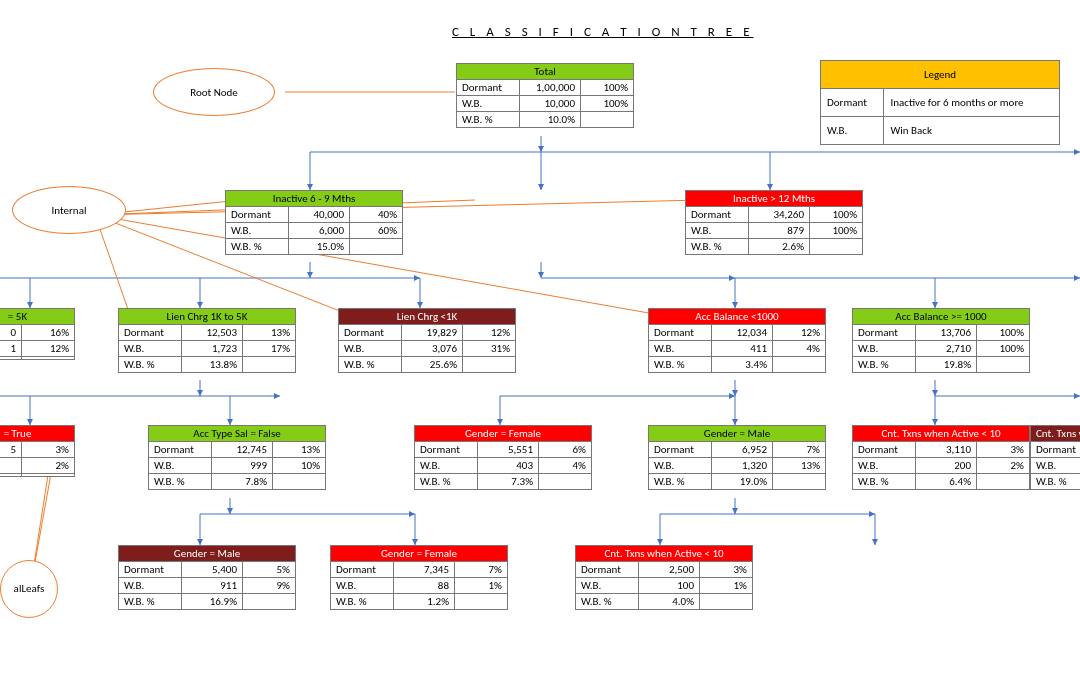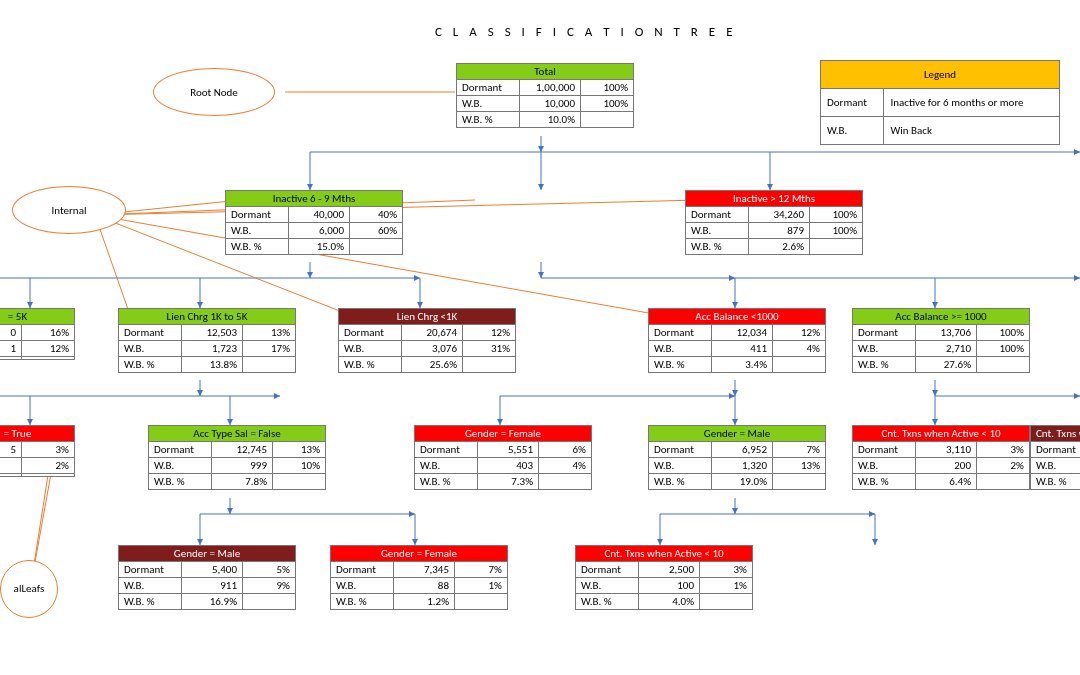--- a/index.html
+++ b/index.html
@@ -1,17 +1,17 @@
 <!DOCTYPE html>
 <html><head>
 <meta charset="utf-8">
 <style>
 html,body{margin:0;padding:0;font-family:Calibri,Arial,sans-serif;font-size:11px;background:#fff;color:#000}
 .page{position:relative;width:1080px;height:675px;overflow:hidden}
-.title{position:absolute;left:435px;top:24px;letter-spacing:4px;font-size:13px;}
+.title{position:absolute;left:452px;top:24px;letter-spacing:4px;font-size:13px;text-decoration:underline}
 .node{position:absolute;border-collapse:collapse}
 .node td{border:1px solid #777;padding:1px 5px;background:#fff;white-space:nowrap}
 .hdr td{background:#84cc16;text-align:center;font-weight:normal}
 .hdr-green td{background:#7f1d1d;color:#fff;text-align:center}
 .hdr-red td{background:#ff0000;color:#fff;text-align:center}
 .c2{text-align:right;width:50px}
 .c3{text-align:right;width:42px}
 .c1{width:52px}
 .legend{position:absolute;border-collapse:collapse}
 .legend td{border:1px solid #777;padding:7px 6px;background:#fff}
@@ -224,21 +224,21 @@
 </tbody>
     </table>
 
 <table class="node" style="left:338px;top:308px">
 <tbody>
         <tr class="hdr-green">
           <td colspan="3">Lien Chrg &lt;1K</td>
         </tr>
 <tr>
           <td class="c1">Dormant</td>
-          <td class="c2">20,674</td>
+          <td class="c2">19,829</td>
           <td class="c3">12%</td>
         </tr>
 <tr>
           <td class="c1">W.B.</td>
           <td class="c2">3,076</td>
           <td class="c3">31%</td>
         </tr>
 <tr>
           <td class="c1">W.B. %</td>
           <td class="c2">25.6%</td>
@@ -280,21 +280,21 @@
           <td class="c2">13,706</td>
           <td class="c3">100%</td>
         </tr>
 <tr>
           <td class="c1">W.B.</td>
           <td class="c2">2,710</td>
           <td class="c3">100%</td>
         </tr>
 <tr>
           <td class="c1">W.B. %</td>
-          <td class="c2">27.6%</td>
+          <td class="c2">19.8%</td>
           <td class="c3"></td>
         </tr>
 </tbody>
     </table>
 
 <table class="node" style="left:-40px;top:425px">
 <tbody>
         <tr class="hdr-red">
           <td colspan="3">= True</td>
         </tr>

